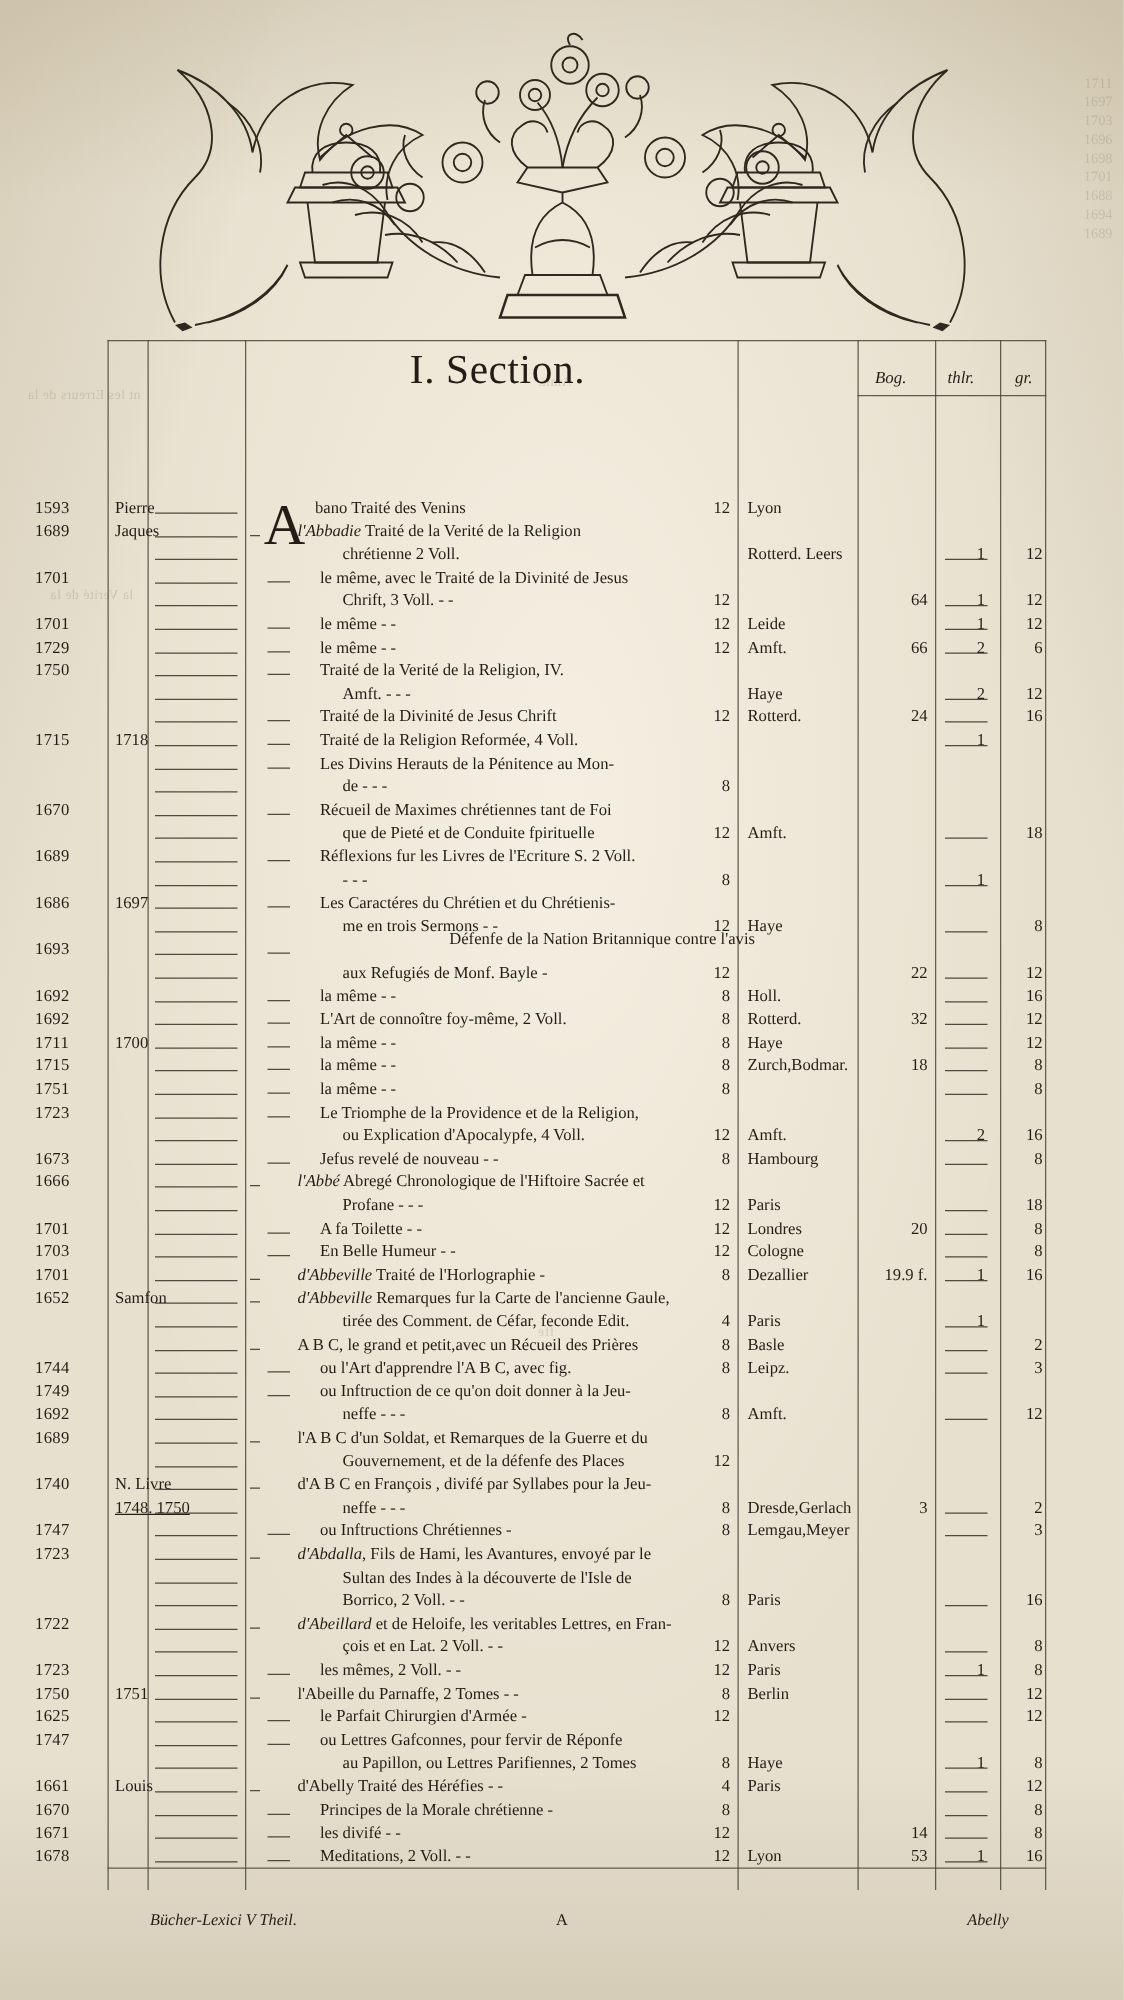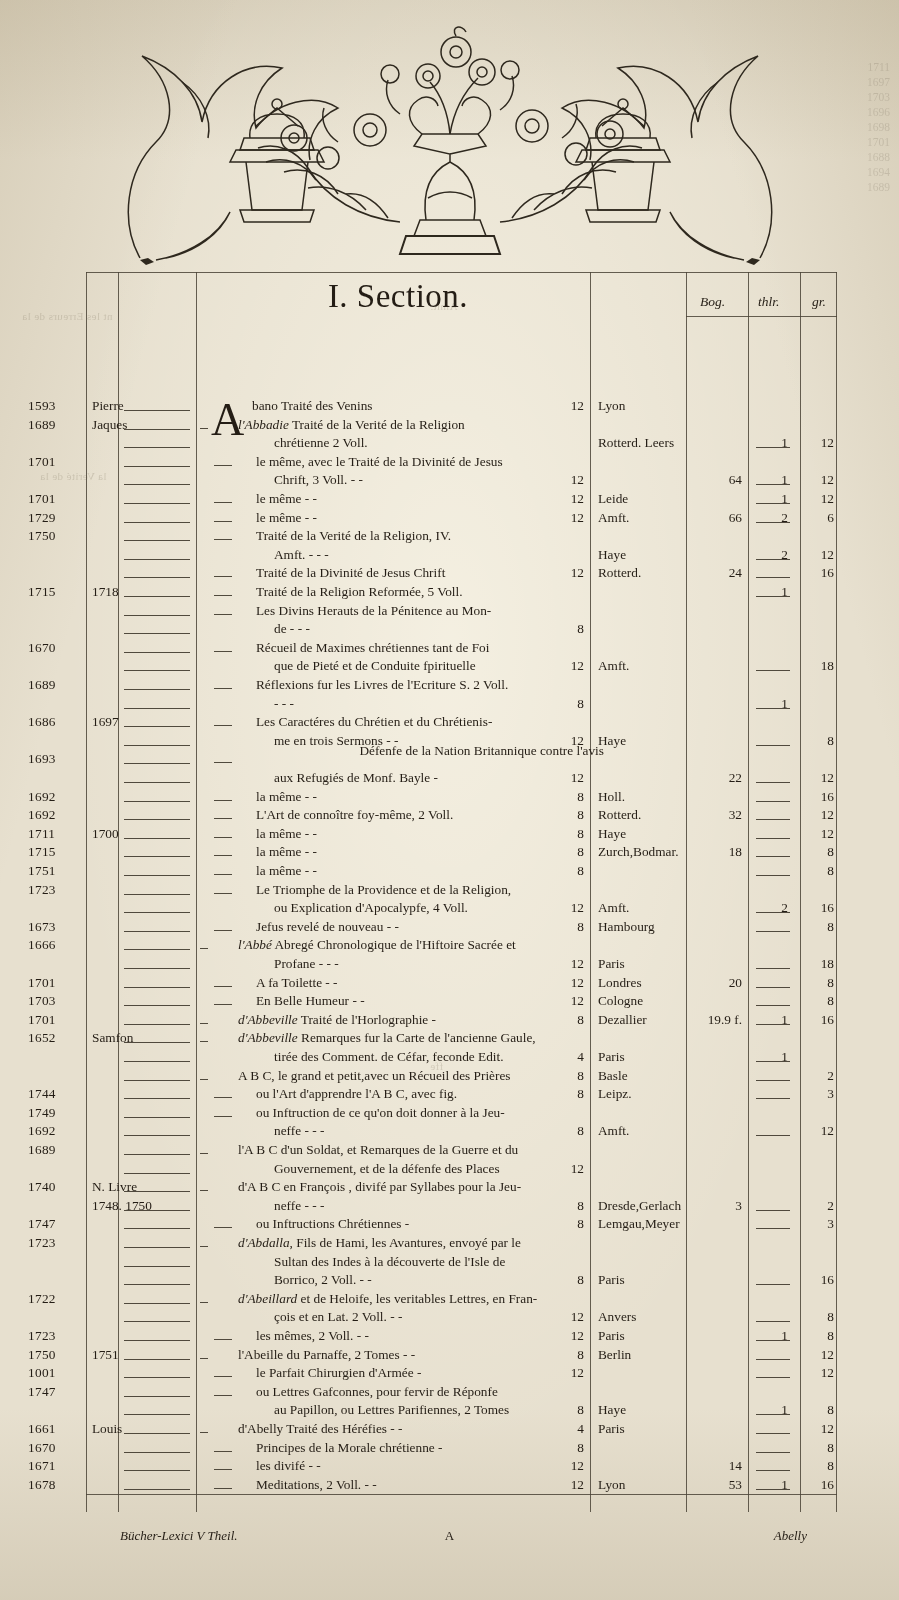--- a/index.html
+++ b/index.html
@@ -279,21 +279,21 @@
       <div class="cell c-title ind" style="top: 167.4px;">Traité de la Divinité de Jesus Chrift</div>
       <div class="cell c-num" style="top: 167.4px;">12</div>
       <div class="cell c-place" style="top: 167.4px;">Rotterd.</div>
       <div class="cell c-bog" style="top: 167.4px;">24</div>
       <div class="cell c-gr" style="top: 167.4px;">16</div>
       <div class="seg" style="top: 178.4px; left: 214px; width: 18px;"></div>
       <div class="seg" style="top: 179.4px; left: 124px; width: 66px;"></div>
       <div class="seg" style="top: 179.4px; left: 756px; width: 34px;"></div>
       <div class="cell c-year" style="top: 186px;">1715</div>
       <div class="cell c-year2" style="top: 186px;">1718</div>
-      <div class="cell c-title ind" style="top: 186px;">Traité de la Religion Reformée, 5 Voll.</div>
+      <div class="cell c-title ind" style="top: 186px;">Traité de la Religion Reformée, 4 Voll.</div>
       <div class="cell c-thlr" style="top: 186px;">1</div>
       <div class="seg" style="top: 197px; left: 214px; width: 18px;"></div>
       <div class="seg" style="top: 198px; left: 124px; width: 66px;"></div>
       <div class="seg" style="top: 198px; left: 756px; width: 34px;"></div>
       <div class="cell c-title ind" style="top: 204.6px;">Les Divins Herauts de la Pénitence au Mon-</div>
       <div class="seg" style="top: 215.6px; left: 214px; width: 18px;"></div>
       <div class="seg" style="top: 216.6px; left: 124px; width: 66px;"></div>
       <div class="cell c-title ind2" style="top: 223.2px;">de               -           -           -</div>
       <div class="cell c-num" style="top: 223.2px;">8</div>
       <div class="seg" style="top: 235.2px; left: 124px; width: 66px;"></div>
@@ -477,21 +477,21 @@
       <div class="seg" style="top: 755px; left: 200px; width: 8px;"></div>
       <div class="seg" style="top: 756px; left: 124px; width: 66px;"></div>
       <div class="cell c-title ind2" style="top: 762.6px;">Gouvernement, et de la défenfe des Places</div>
       <div class="cell c-num" style="top: 762.6px;">12</div>
       <div class="seg" style="top: 774.6px; left: 124px; width: 66px;"></div>
       <div class="cell c-year" style="top: 781.2px;">1740</div>
       <div class="cell c-year2" style="top: 781.2px;">N. Livre</div>
       <div class="cell c-title" style="top: 781.2px;">d'A B C en François , divifé par Syllabes pour la Jeu-</div>
       <div class="seg" style="top: 792.2px; left: 200px; width: 8px;"></div>
       <div class="seg" style="top: 793.2px; left: 124px; width: 66px;"></div>
-      <div class="cell c-year2" style="top: 799.8px;">1748. 1750</div>
+      <div class="cell c-year2" style="top: 799.8px; text-decoration: underline;">1748. 1750</div>
       <div class="cell c-title ind2" style="top: 799.8px;">neffe              -           -           -</div>
       <div class="cell c-num" style="top: 799.8px;">8</div>
       <div class="cell c-place" style="top: 799.8px;">Dresde,Gerlach</div>
       <div class="cell c-bog" style="top: 799.8px;">3</div>
       <div class="cell c-gr" style="top: 799.8px;">2</div>
       <div class="seg" style="top: 811.8px; left: 124px; width: 66px;"></div>
       <div class="seg" style="top: 811.8px; left: 756px; width: 34px;"></div>
       <div class="cell c-year" style="top: 818.4px;">1747</div>
       <div class="cell c-title ind" style="top: 818.4px;">ou Inftructions Chrétiennes       -</div>
       <div class="cell c-num" style="top: 818.4px;">8</div>
@@ -533,21 +533,21 @@
       <div class="seg" style="top: 942px; left: 756px; width: 34px;"></div>
       <div class="cell c-year" style="top: 948.6px;">1750</div>
       <div class="cell c-year2" style="top: 948.6px;">1751</div>
       <div class="cell c-title" style="top: 948.6px;">l'Abeille du Parnaffe, 2 Tomes    -           -</div>
       <div class="cell c-num" style="top: 948.6px;">8</div>
       <div class="cell c-place" style="top: 948.6px;">Berlin</div>
       <div class="cell c-gr" style="top: 948.6px;">12</div>
       <div class="seg" style="top: 959.6px; left: 200px; width: 8px;"></div>
       <div class="seg" style="top: 960.6px; left: 124px; width: 66px;"></div>
       <div class="seg" style="top: 960.6px; left: 756px; width: 34px;"></div>
-      <div class="cell c-year" style="top: 967.2px;">1001</div>
+      <div class="cell c-year" style="top: 967.2px;">1625</div>
       <div class="cell c-title ind" style="top: 967.2px;">le Parfait  Chirurgien d'Armée     -</div>
       <div class="cell c-num" style="top: 967.2px;">12</div>
       <div class="cell c-gr" style="top: 967.2px;">12</div>
       <div class="seg" style="top: 978.2px; left: 214px; width: 18px;"></div>
       <div class="seg" style="top: 979.2px; left: 124px; width: 66px;"></div>
       <div class="seg" style="top: 979.2px; left: 756px; width: 34px;"></div>
       <div class="cell c-year" style="top: 985.8px;">1747</div>
       <div class="cell c-title ind" style="top: 985.8px;">ou Lettres Gafconnes, pour fervir de Réponfe</div>
       <div class="seg" style="top: 996.8px; left: 214px; width: 18px;"></div>
       <div class="seg" style="top: 997.8px; left: 124px; width: 66px;"></div>

